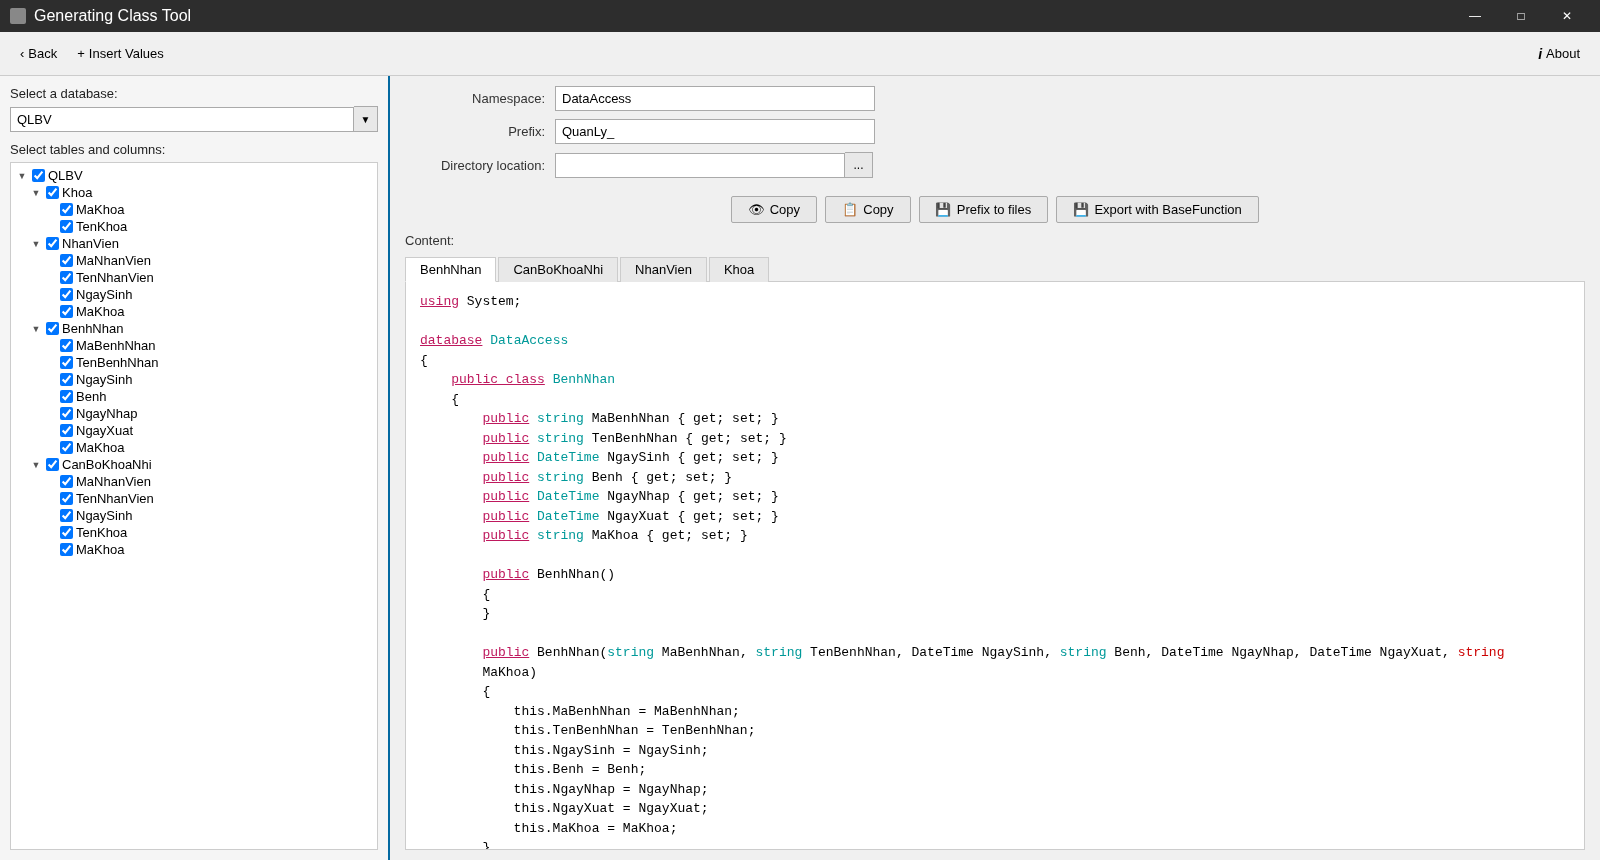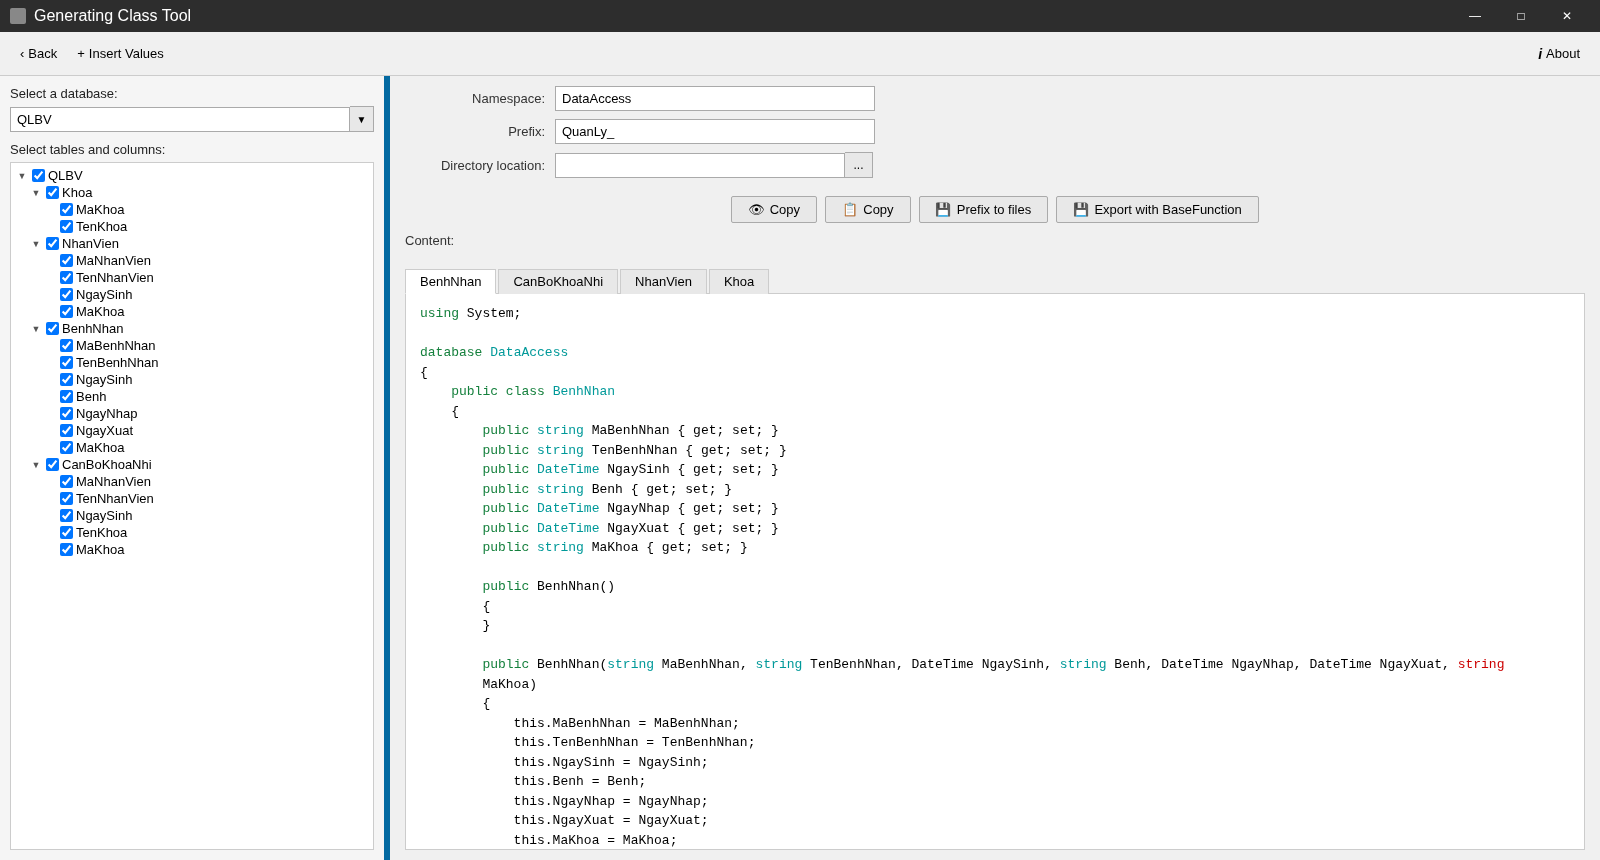--- a/index.html
+++ b/index.html
@@ -74,21 +74,21 @@
     
     #main {
       display: flex;
       height: calc(860px - 32px - 44px);
     }
 
     
     #left-panel {
       width: 390px;
       background: #f5f5f5;
-      border-right: 6px solid #0369a1;
+      border-right: 2px solid #0369a1;
       padding: 10px;
       display: flex;
       flex-direction: column;
       overflow: hidden;
     }
     .label-text {
       font-size: 13px;
       margin-bottom: 5px;
       color: #222;
     }
@@ -198,21 +198,21 @@
       background: #e8e8e8;
       cursor: pointer;
       font-size: 13px;
       border-radius: 2px;
     }
 
     
     #content-label {
       font-size: 13px;
       color: #333;
-      margin-bottom: 20px;
+      margin-bottom: 8px;
     }
     .tabs-row {
       display: flex;
       gap: 0;
       border-bottom: 1px solid #ccc;
     }
     .tab {
       padding: 4px 14px;
       border: 1px solid #ccc;
       border-bottom: none;
@@ -237,21 +237,21 @@
       overflow-y: auto;
       overflow-x: auto;
       padding: 10px 14px;
       font-family: 'Consolas', 'Courier New', monospace;
       font-size: 13px;
       line-height: 1.5;
       white-space: pre;
       position: relative;
     }
     
-    .kw-blue { color: #15803d; }
+    .kw-blue { color: #be185d; text-decoration: underline; }
     .kw-teal { color: #009999; }
     .kw-red { color: #cc0000; }
   </style>
 </head>
 <body>
 
 <div id="title-bar">
   <div class="app-icon"></div>
   <span class="title-text">Generating Class Tool</span>
   <div class="win-controls">

